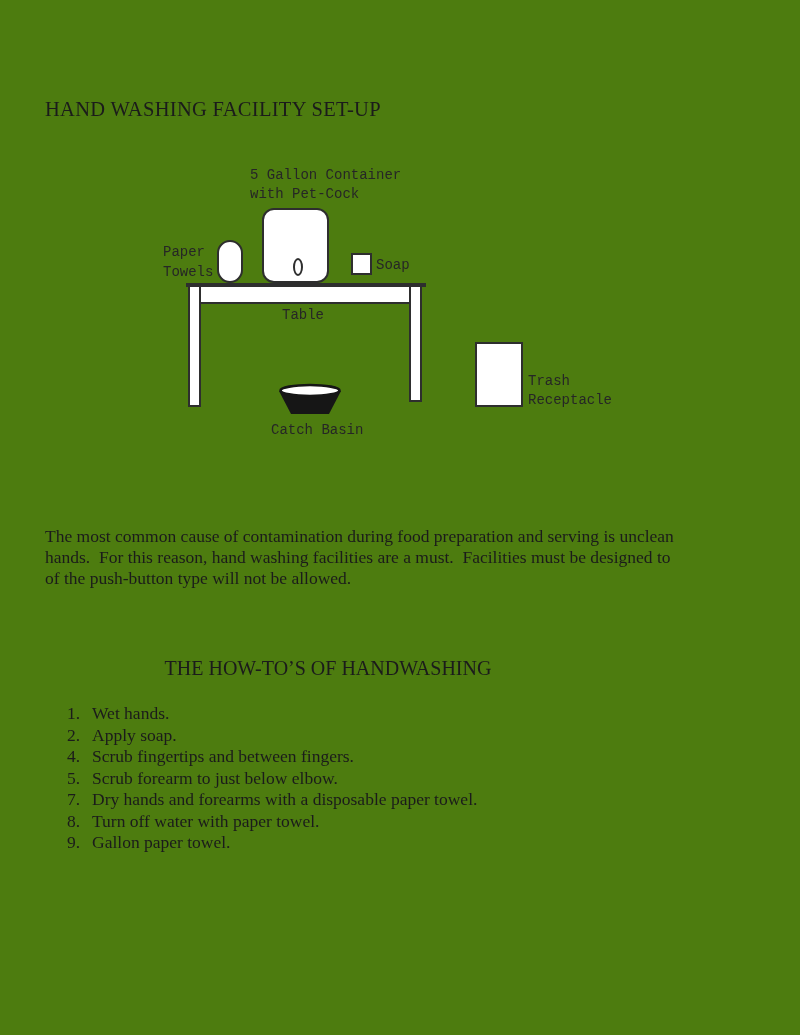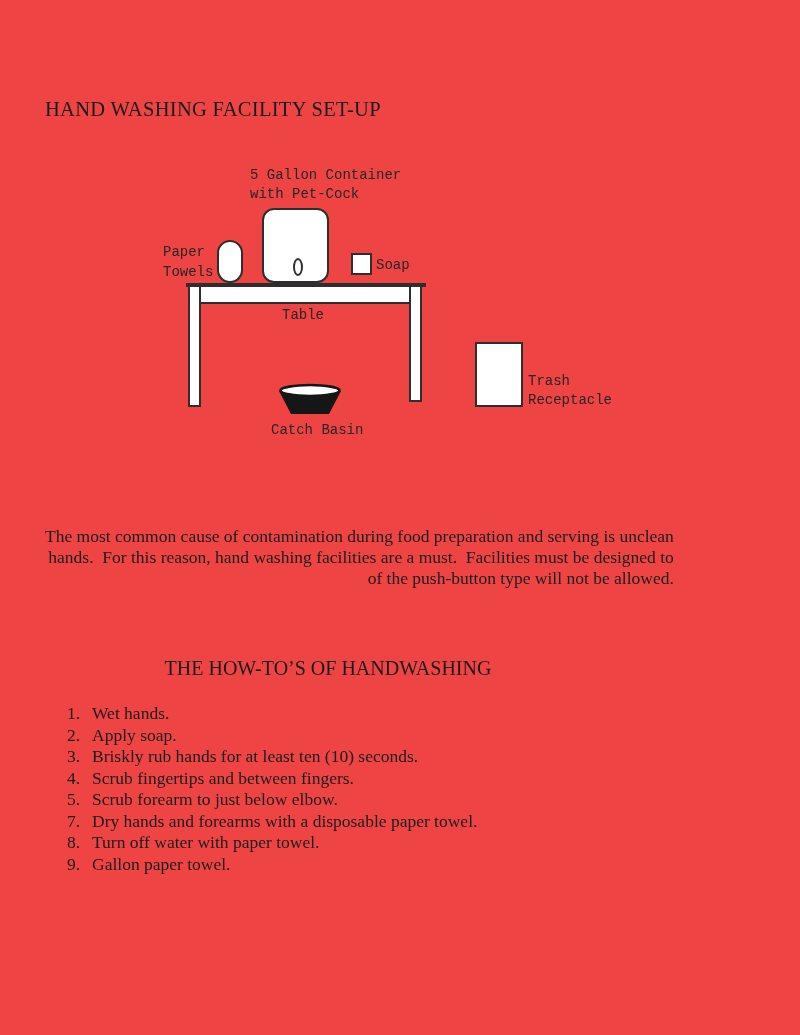--- a/index.html
+++ b/index.html
@@ -1,20 +1,20 @@
 <!DOCTYPE html>
 <html><head>
 <meta charset="utf-8">
 <style>
   html, body { margin: 0; padding: 0; background: #ffffff; }
   .page {
     position: relative;
     width: 800px;
     height: 1035px;
-    background: #ef4444;
+    background: #4d7c0f;
     font-family: "Liberation Serif", serif;
     color: #1b1b1b;
     overflow: hidden;
   }
   .abs { position: absolute; }
 
   .title {
     left: 45px; top: 98px;
     font-size: 20.5px;
     font-weight: normal;
@@ -46,21 +46,20 @@
   .table-apron   { left: 199px; top: 285px; width: 212px; height: 19px; }
   .leg-left      { left: 188px; top: 285px; width: 13px;  height: 122px; }
   .leg-right     { left: 409px; top: 285px; width: 13px;  height: 117px; }
   .trash-rect    { left: 475px; top: 342px; width: 48px;  height: 65px; }
   .basin-svg     { left: 277px; top: 383px; width: 66px;  height: 33px; }
 
   .para {
     left: 45px; top: 526px;
     font-size: 17.5px;
     line-height: 21px;
-    text-align: right;
   }
   .para div { white-space: pre; }
 
   .howto-heading {
     left: 0; top: 657px;
     width: 656px;
     text-align: center;
     font-size: 20px;
     font-weight: normal;
     margin: 0;
@@ -125,21 +124,20 @@
     <div>The most common cause of contamination during food preparation and serving is unclean</div>
     <div>hands.  For this reason, hand washing facilities are a must.  Facilities must be designed to</div>
     <div>of the push-button type will not be allowed.</div>
   </div>
 
   <h2 class="abs howto-heading">THE HOW-TO’S OF HANDWASHING</h2>
 
   <div class="abs howto-list">
     <div class="li"><span class="num">1.</span><span>Wet hands.</span></div>
     <div class="li"><span class="num">2.</span><span>Apply soap.</span></div>
-    <div class="li"><span class="num">3.</span><span>Briskly rub hands for at least ten (10) seconds.</span></div>
     <div class="li"><span class="num">4.</span><span>Scrub fingertips and between fingers.</span></div>
     <div class="li"><span class="num">5.</span><span>Scrub forearm to just below elbow.</span></div>
     <div class="li"><span class="num">7.</span><span>Dry hands and forearms with a disposable paper towel.</span></div>
     <div class="li"><span class="num">8.</span><span>Turn off water with paper towel.</span></div>
     <div class="li"><span class="num">9.</span><span>Gallon paper towel.</span></div>
   </div>
 
 </div>
 
 </body></html>

